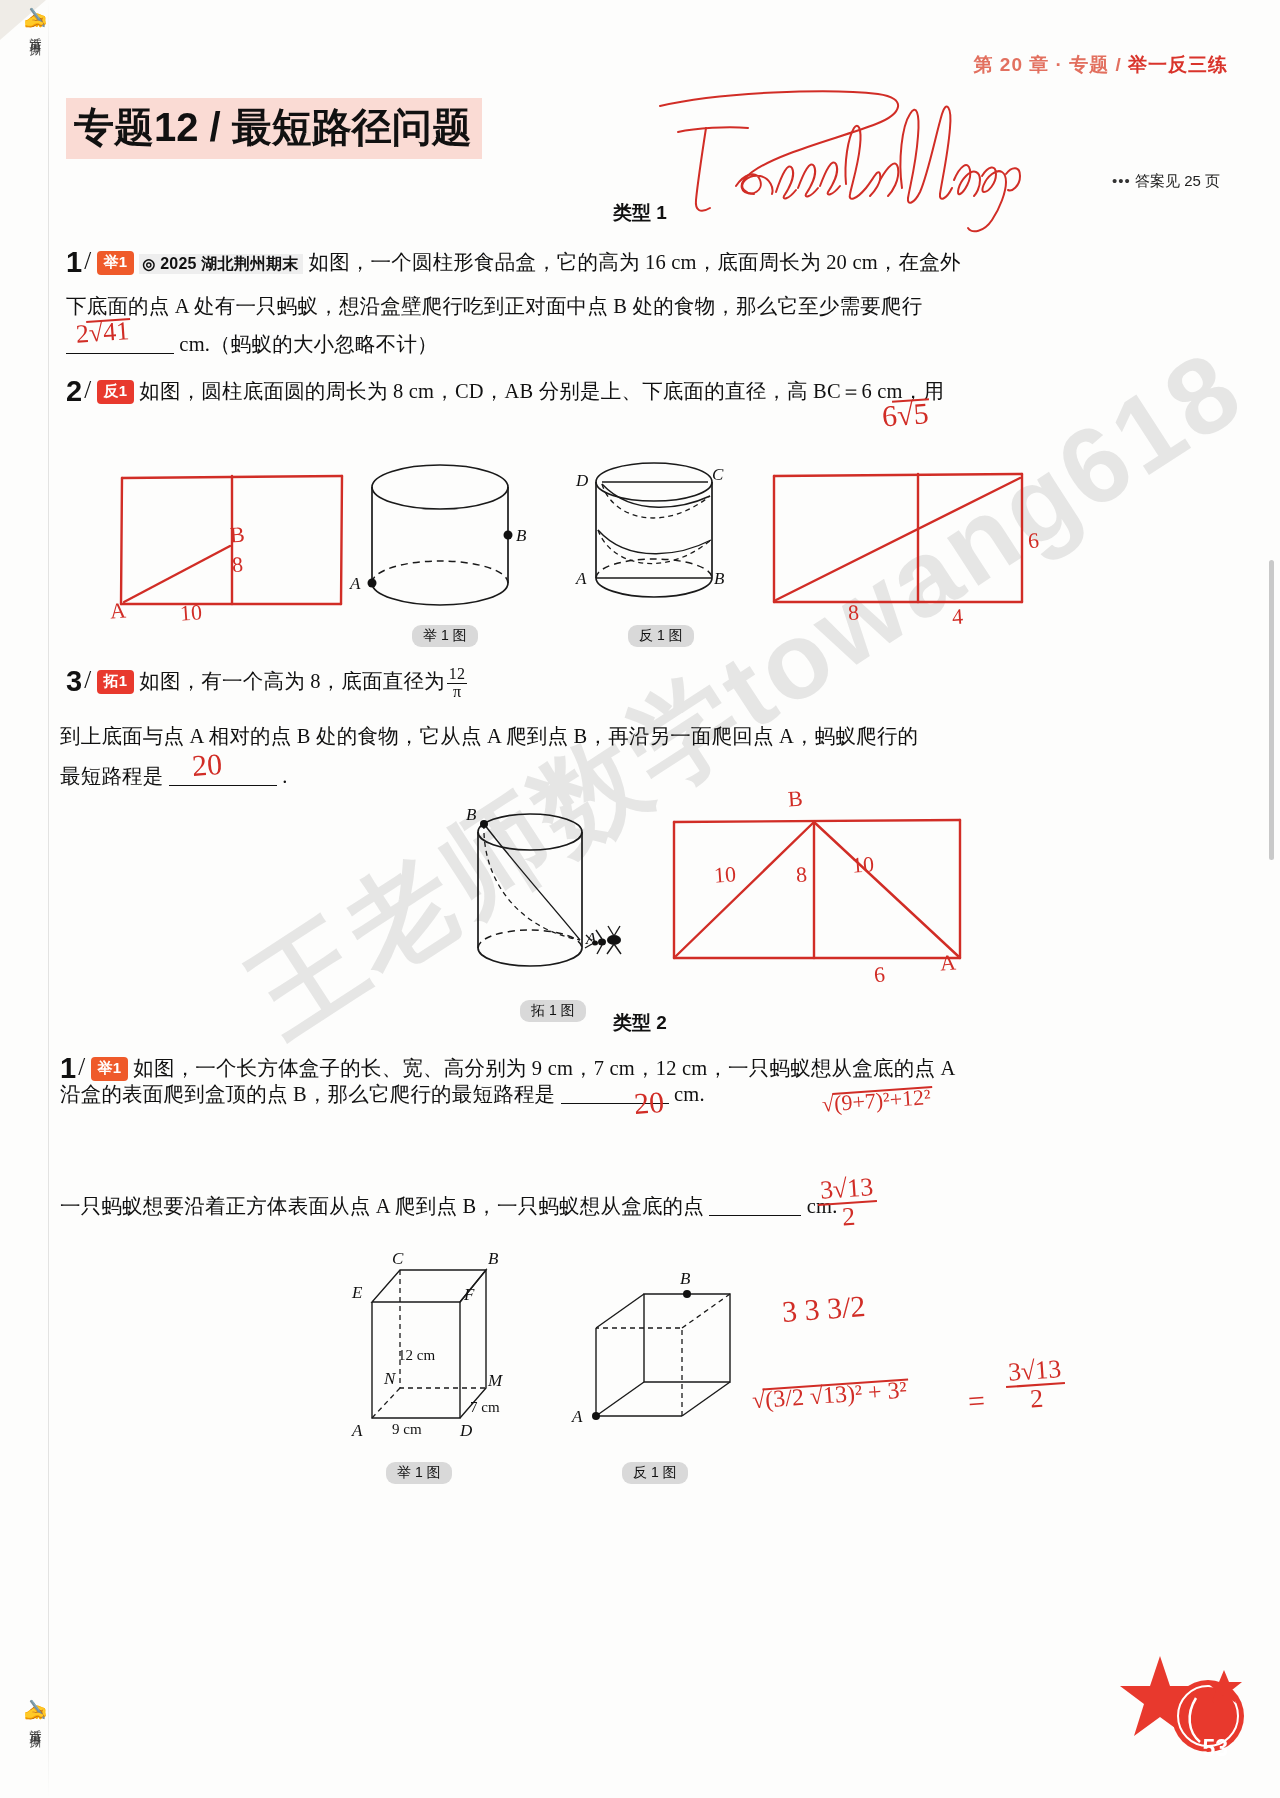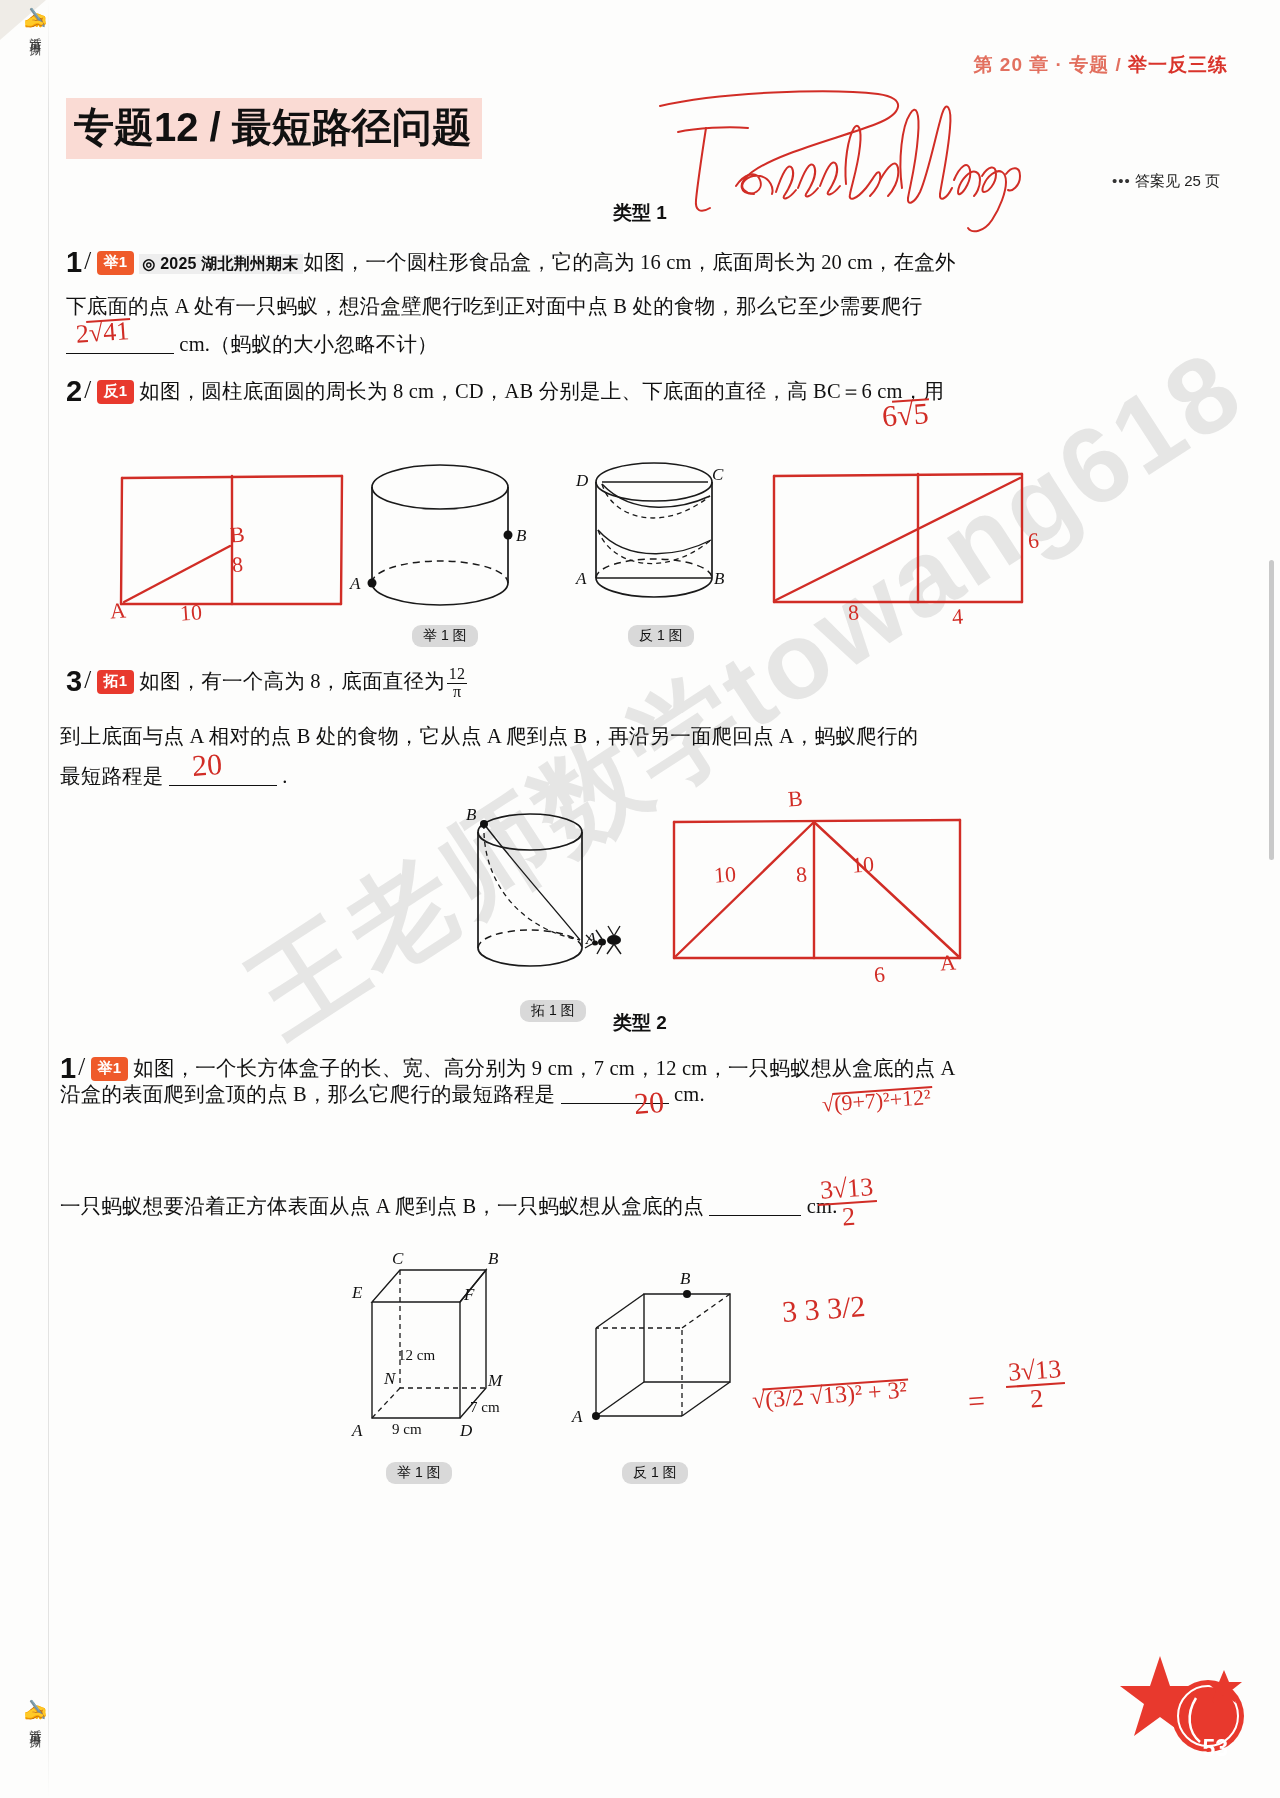--- a/index.html
+++ b/index.html
@@ -94,21 +94,21 @@
     display:inline-block; background:#e8392d; color:#fff;
     font-family:"Liberation Sans", sans-serif;
     font-size:15px; font-weight:bold;
     padding:2px 7px 3px 7px; border-radius:4px;
     margin-right:5px; vertical-align:2px;
   }
   .tagbox.orange { background:#ef5a2a; }
   .src {
     font-family:"Liberation Sans", sans-serif;
     font-size:16px; font-weight:bold; color:#111;
-    background:#eeeeee; padding:1px 5px 2px 3px; 
+    background:#eeeeee; padding:1px 5px 2px 3px; margin-right:5px;
   }
   .pin { font-size:15px; }
   .blank {
     display:inline-block; border-bottom:1.4px solid #111;
     min-width:108px; height:20px; vertical-align:-3px;
   }
   .blank.short { min-width:92px; }
   .frac {
     display:inline-block; text-align:center; vertical-align:-9px;
     font-size:16px; line-height:1.05; margin:0 2px;

